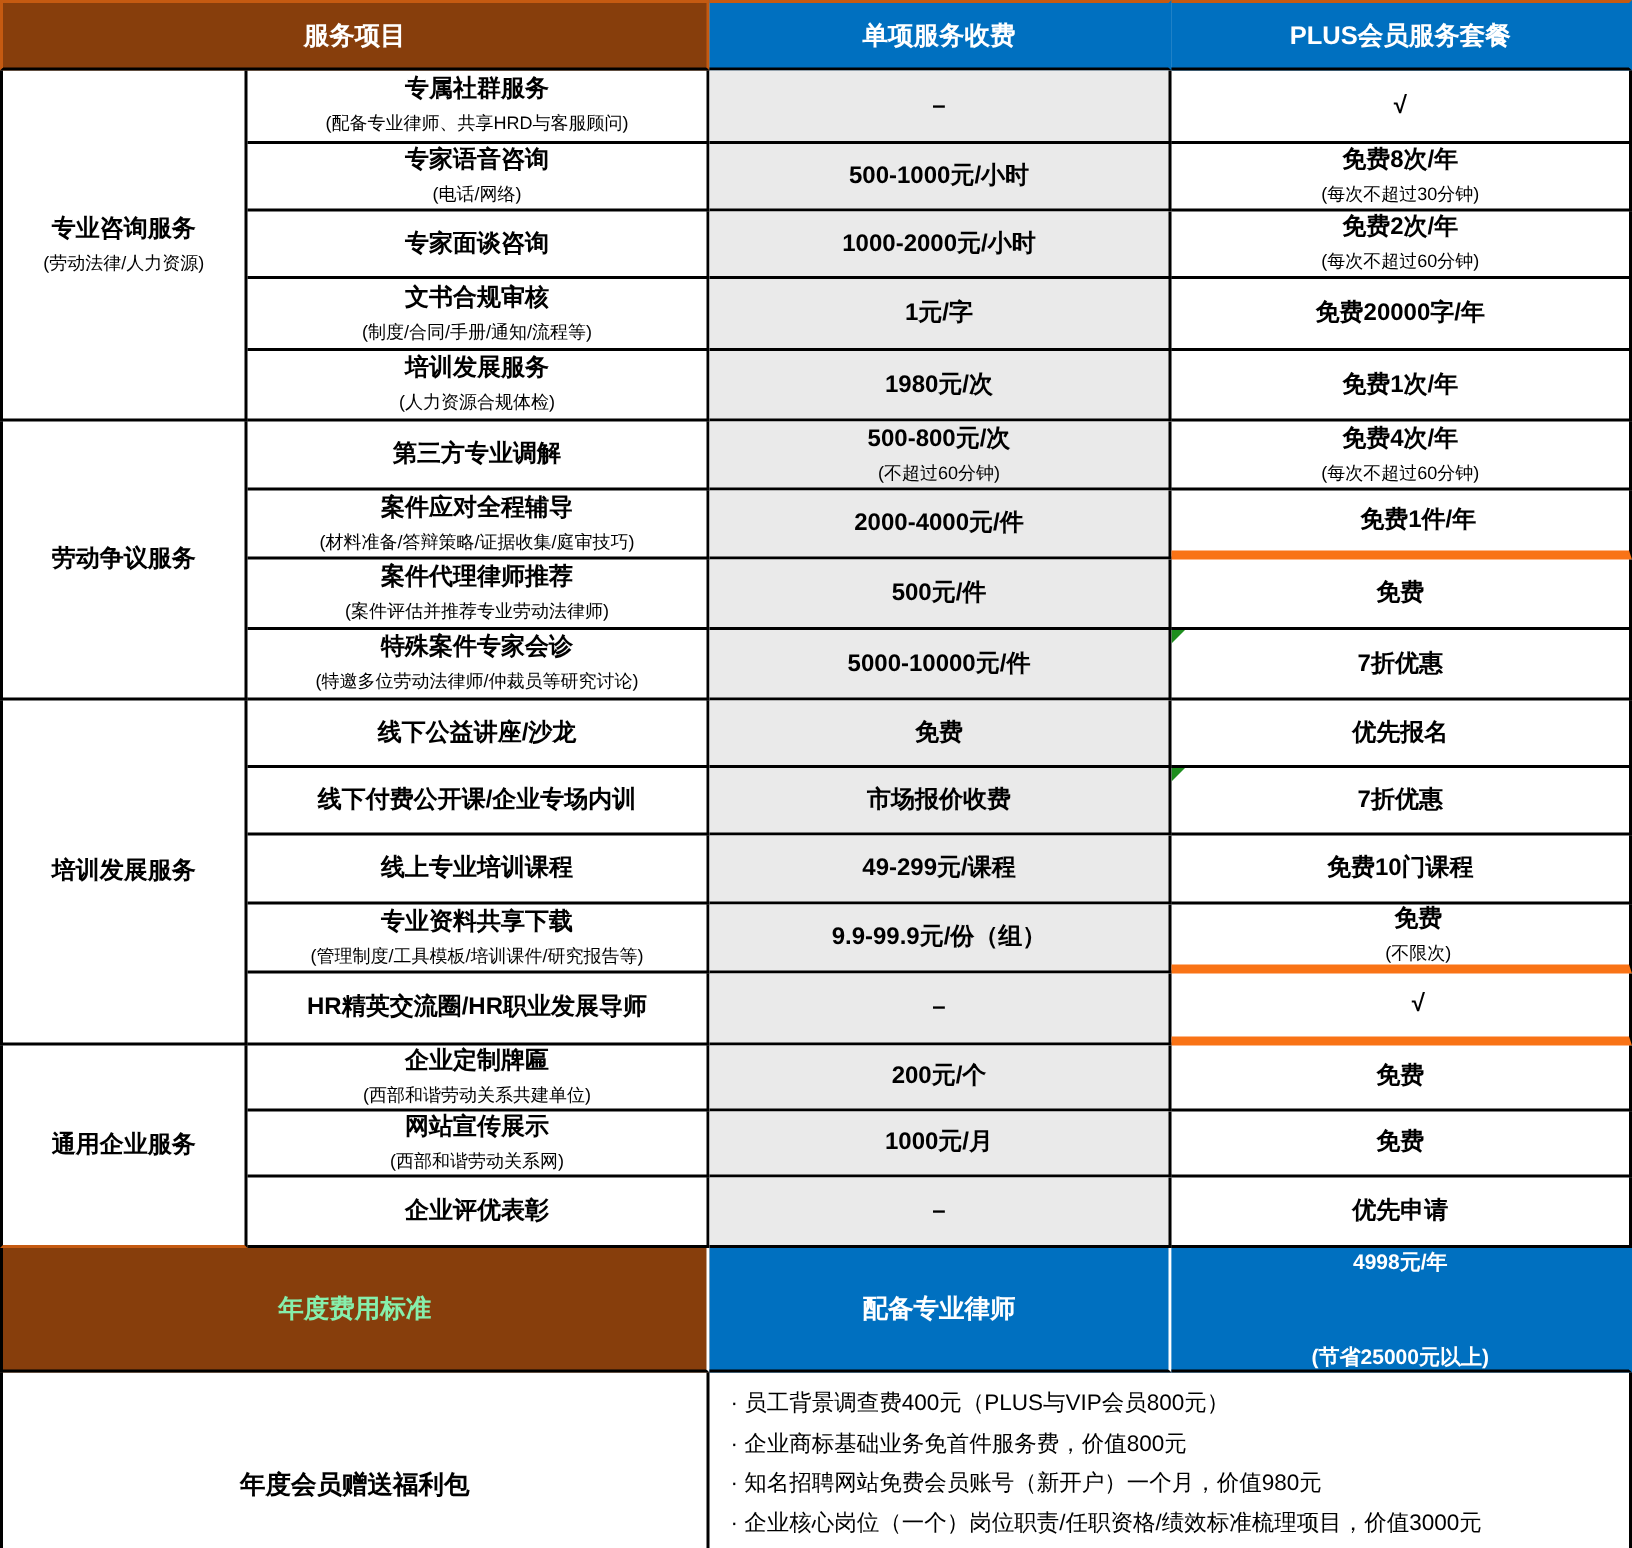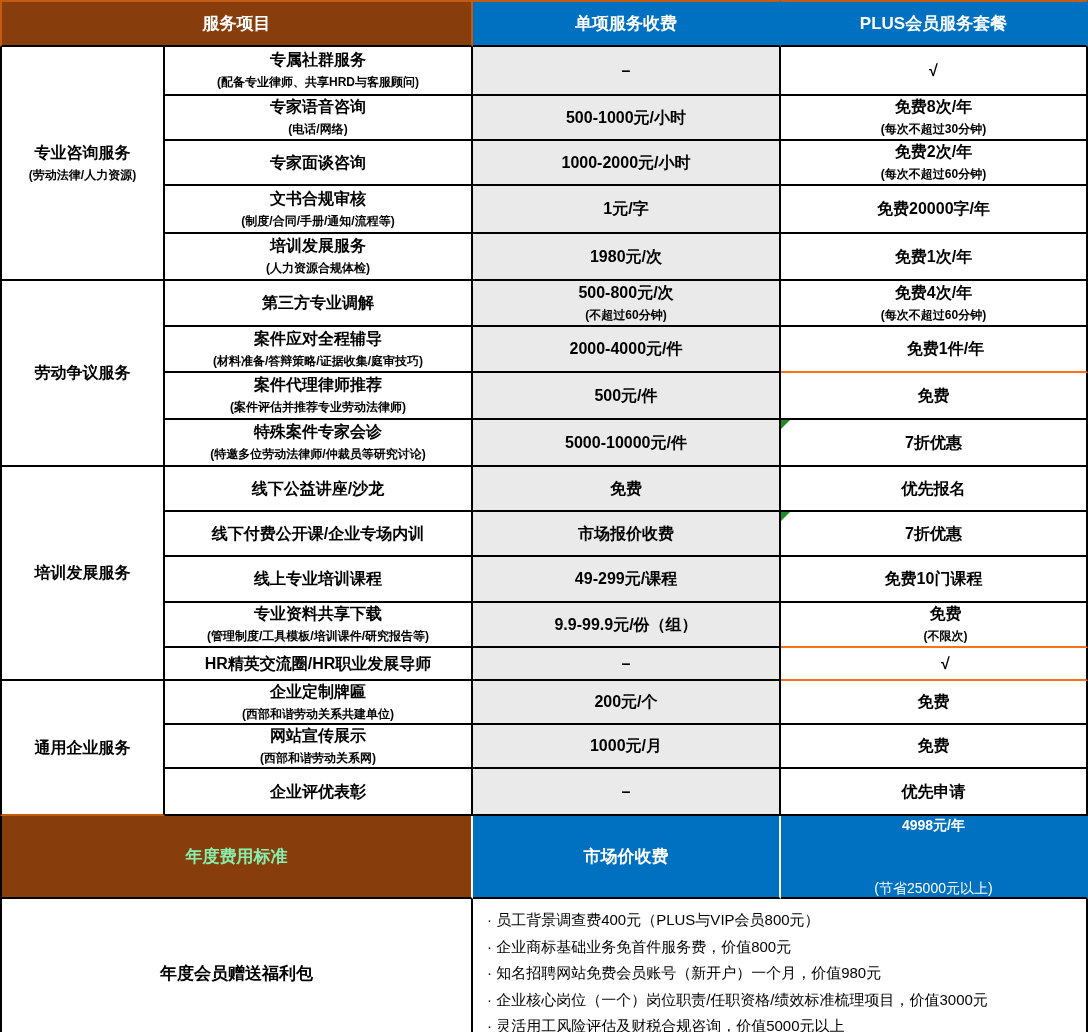--- a/index.html
+++ b/index.html
@@ -3,40 +3,40 @@
 <meta charset="utf-8">
 <style>
   * { box-sizing: border-box; }
   html,body { margin:0; padding:0; background:#fff; }
   body { width:1088px; font-family:"Liberation Sans","DejaVu Sans",sans-serif; color:#000; }
   table { border-spacing:0; border-collapse:separate; width:1088px; table-layout:fixed; }
   td { padding:0; text-align:center; vertical-align:middle;
        border-right:2px solid #000; border-bottom:2px solid #000; overflow:hidden; }
   .lb { border-left:2px solid #000; }
   .main { font-weight:bold; font-size:16px; line-height:1.25; }
-  .sub  { font-size:12px; font-weight:bold; line-height:1.35; margin-top:4px; }
+  .sub  { font-size:12px; font-weight:normal; line-height:1.35; margin-top:4px; }
   .fee-bg { background:#EAEAEA; }
 
   tr.hdr td { border-top:2px solid #C55A11; color:#fff; font-size:17px; font-weight:bold; }
   .hdr-brown { background:#873E0C; border-left:2px solid #C55A11; border-right:2px solid #C55A11; }
   .hdr-blue  { background:#0070C0; border-right:2px solid #0070C0; }
 
-  .bb-blue { border-bottom:2px solid #f97316;padding-left:24px; }
+  .bb-blue { border-bottom:6px solid #f97316;padding-left:24px; }
   .ob-bottom { border-bottom:2px solid #C55A11; }
 
   .gmark { position:relative; }
   .corner { position:absolute; top:0; left:0; width:0; height:0;
             border-top:9px solid #1E8E1E; border-right:9px solid transparent; }
 
   .ft-brown { background:#873E0C; color:#86efac; font-size:17px; font-weight:bold; border-right:2px solid #fff; }
   .ft-blue  { background:#0070C0; color:#fff; }
   .ft-blue1 { border-right:2px solid #fff; font-size:17px; font-weight:bold; }
   .ft-blue2 { border-right:2px solid #0070C0; }
   .price-main { font-size:14px; font-weight:bold; line-height:1.35; }
-  .price-sub  { font-size:14px; font-weight:normal; line-height:1.3;margin-top:44px; }
+  .price-sub  { font-size:14px; font-weight:bold; line-height:1.3;margin-top:44px; }
 
   .benefit-label { font-size:17px; font-weight:bold; }
   .benefit-list  { text-align:left; padding:8px 14px; }
   .benefit-item  { font-size:15px; font-weight:500; line-height:26.5px; }
 </style>
 </head>
 <body>
 
 <table>
   <colgroup>
@@ -216,21 +216,21 @@
       <div class="sub">(管理制度/工具模板/培训课件/研究报告等)</div>
     </td>
     <td class="fee-bg">
           <div class="main">9.9-99.9元/份（组）</div>
         </td>
     <td class="bb-blue">
       <div class="main">免费</div>
       <div class="sub">(不限次)</div>
     </td>
   </tr>
-  <tr style="height:33px">
+  <tr style="height:48px">
     <td>
           <div class="main">HR精英交流圈/HR职业发展导师</div>
         </td>
     <td class="fee-bg">
           <div class="main">–</div>
         </td>
     <td class="bb-blue">
           <div class="main">√</div>
         </td>
   </tr>
@@ -269,21 +269,21 @@
     <td class="fee-bg">
           <div class="main">–</div>
         </td>
     <td>
           <div class="main">优先申请</div>
         </td>
   </tr>
 
   <tr style="height:59px">
     <td colspan="2" class="lb ft-brown">年度费用标准</td>
-    <td class="ft-blue ft-blue1">市场价收费</td>
+    <td class="ft-blue ft-blue1">配备专业律师</td>
     <td class="ft-blue ft-blue2">
       <div class="price-main">4998元/年</div>
       <div class="price-sub">(节省25000元以上)</div>
     </td>
   </tr>
 
   <tr style="height:140px">
     <td colspan="2" class="lb benefit-label">年度会员赠送福利包</td>
     <td colspan="2" class="benefit-list">
       <div class="benefit-item">· 员工背景调查费400元（PLUS与VIP会员800元）</div>

